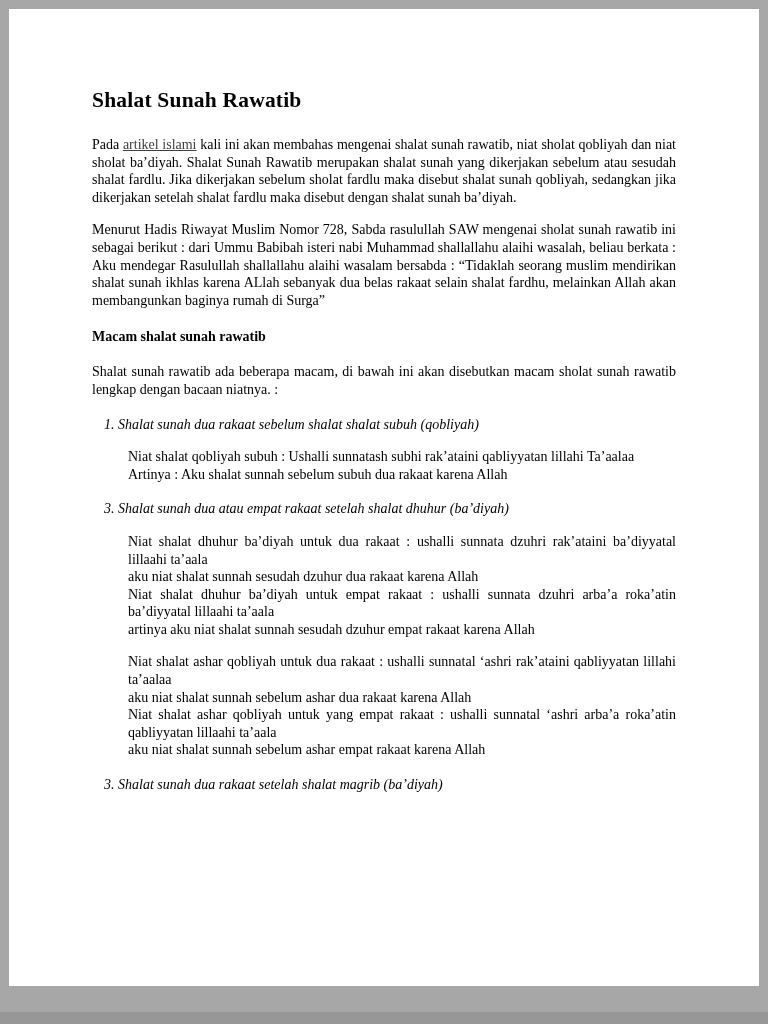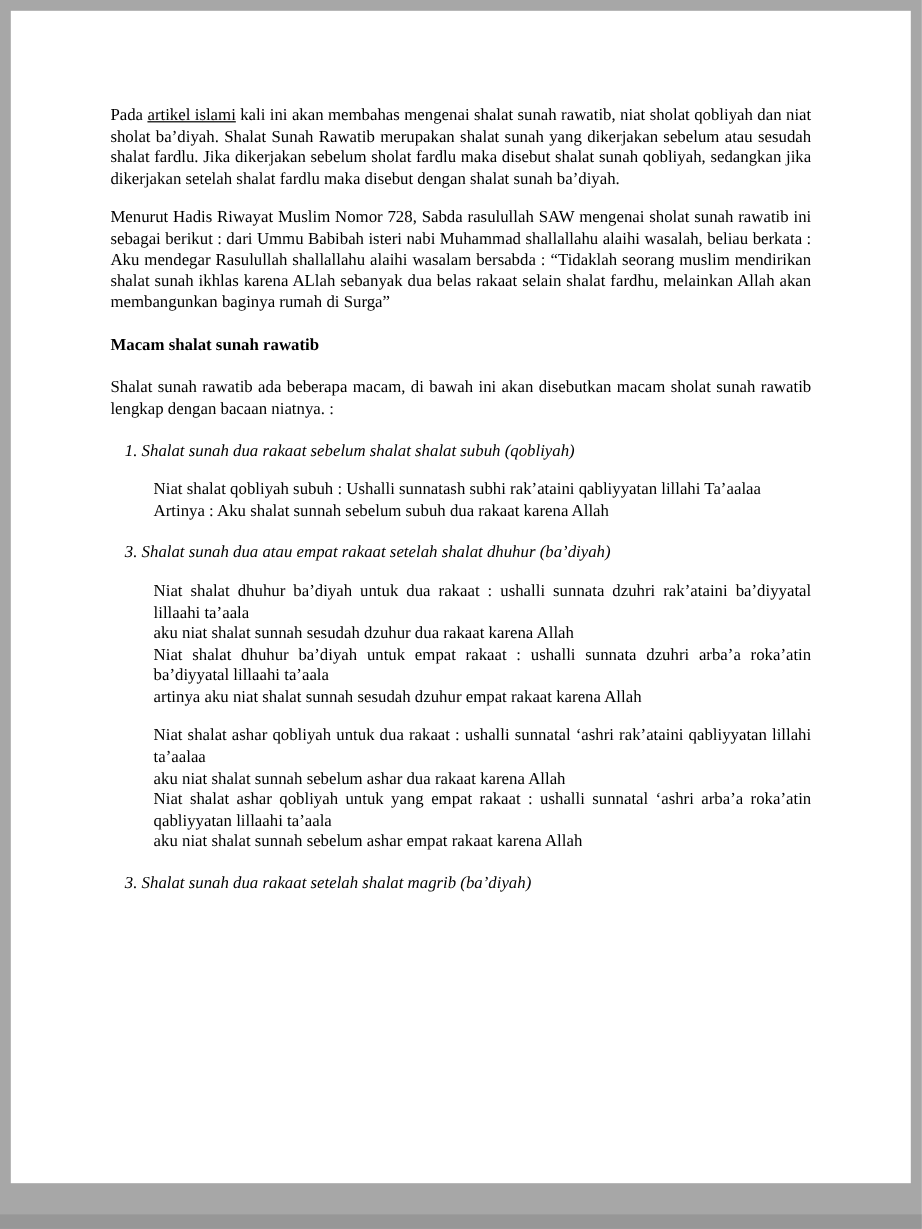--- a/index.html
+++ b/index.html
@@ -51,39 +51,40 @@
     margin: 20px 0 18px 0;
   }
   .item-heading {
     font-size: 14px;
     line-height: 17.6px;
     font-style: italic;
     font-weight: normal;
     margin: 17px 0 15px 12px;
   }
   a.doc-link {
-    color: #000000;
+    color: #404040;
     cursor: pointer;
   }
   .bottom-strip {
     position: absolute;
     left: 0;
     bottom: 0;
     width: 768px;
     height: 12px;
     background: #979797;
   }
 </style>
 </head>
 <body>
 
 <div class="viewport">
   <div class="page">
     <div class="content">
 
+      <h1 class="doc-title">Shalat Sunah Rawatib</h1>
 
       <p class="para"><span>Pada </span><a class="doc-link" href="#">artikel islami</a><span> kali ini akan membahas mengenai shalat sunah rawatib, niat sholat qobliyah dan niat sholat ba’diyah. Shalat Sunah Rawatib merupakan shalat sunah yang dikerjakan sebelum atau sesudah shalat fardlu. Jika dikerjakan sebelum sholat fardlu maka disebut shalat sunah qobliyah, sedangkan jika dikerjakan setelah shalat fardlu maka disebut dengan shalat sunah ba’diyah.</span></p>
 
       <p class="para">Menurut Hadis Riwayat Muslim Nomor 728, Sabda rasulullah SAW mengenai sholat sunah rawatib ini sebagai berikut : dari Ummu Babibah isteri nabi Muhammad shallallahu alaihi wasalah, beliau berkata : Aku mendegar Rasulullah shallallahu alaihi wasalam bersabda : “Tidaklah seorang muslim mendirikan shalat sunah ikhlas karena ALlah sebanyak dua belas rakaat selain shalat fardhu, melainkan Allah akan membangunkan baginya rumah di Surga”</p>
 
       <h2 class="section-heading">Macam shalat sunah rawatib</h2>
 
       <p class="para">Shalat sunah rawatib ada beberapa macam, di bawah ini akan disebutkan macam sholat sunah rawatib lengkap dengan bacaan niatnya. :</p>
 
       <p class="item-heading">1. Shalat sunah dua rakaat sebelum shalat shalat subuh (qobliyah)</p>

